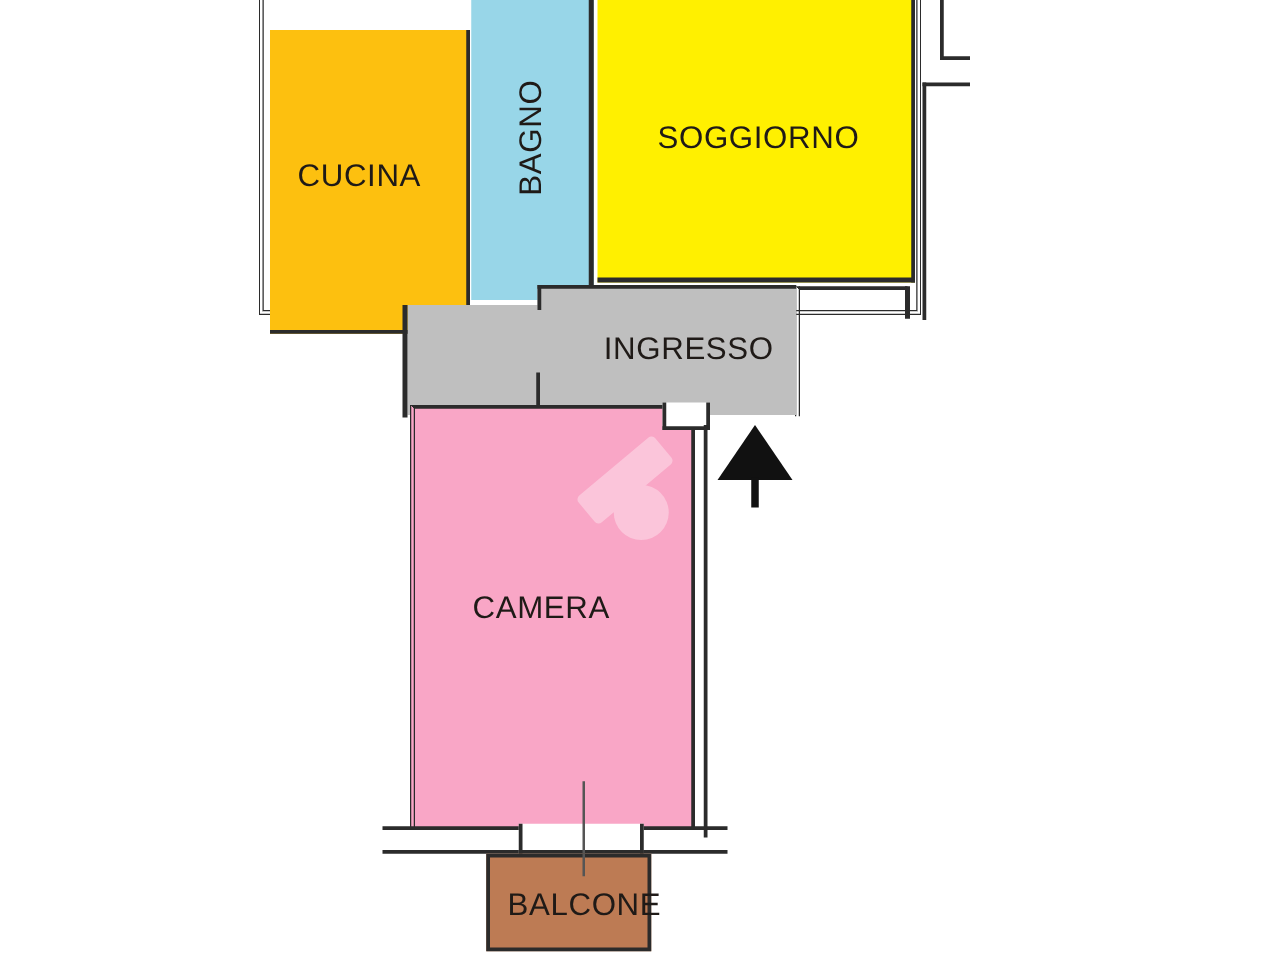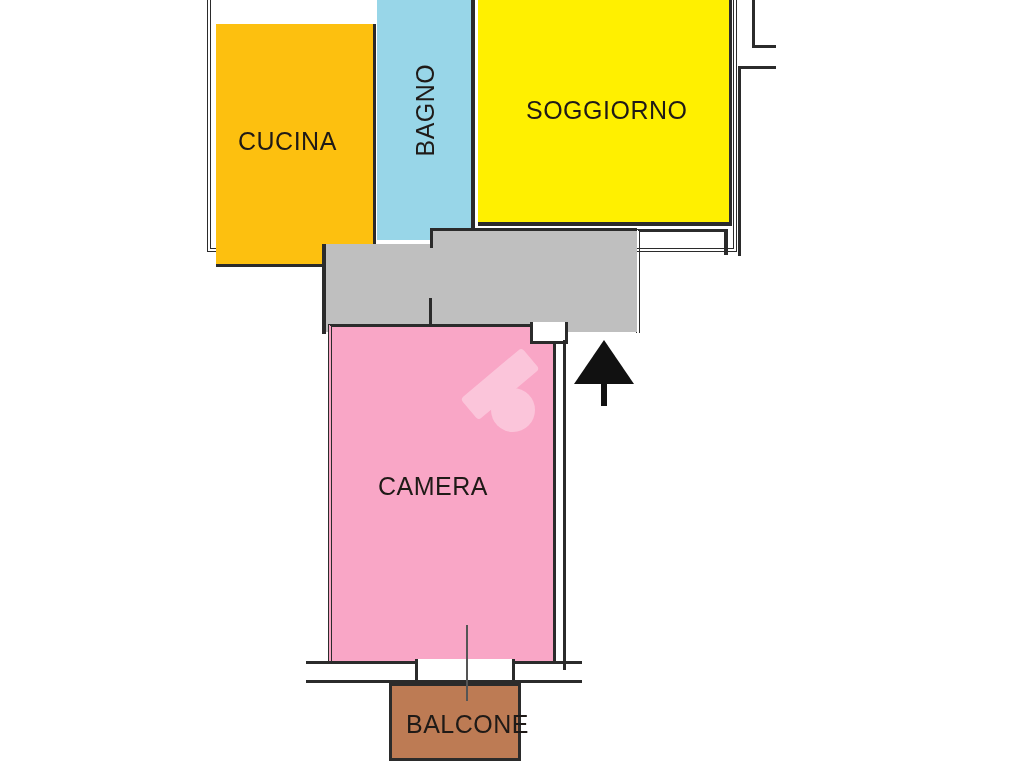--- a/index.html
+++ b/index.html
@@ -27,20 +27,21 @@
 
   <div class="abs" style="left:478px;top:0;width:254px;height:226px;background:#FFF000;border-right:3px solid #2b2b2b;border-bottom:4px solid #2b2b2b;">
     <span class="room-label" style="left:48px;top:96px;">SOGGIORNO</span>
   </div>
 
   <div class="abs" style="left:636px;top:229px;width:90px;height:104px;border-left:4px double #2b2b2b;border-top:3px solid #2b2b2b;"></div>
   <div class="abs" style="left:724px;top:229px;width:4px;height:26px;background:#2b2b2b;"></div>
 
   <div class="abs" style="left:326px;top:244px;width:311px;height:88px;background:#BFBFBF;"></div>
   <div class="abs" style="left:430px;top:228px;width:207px;height:20px;background:#BFBFBF;border-top:3px solid #2b2b2b;border-left:3px solid #2b2b2b;"></div>
+  <span class="room-label" style="left:483px;top:265px;">INGRESSO</span>
   <div class="wall" style="left:429px;top:298px;width:3px;height:26px;"></div>
   <div class="wall" style="left:322px;top:244px;width:4px;height:90px;"></div>
 
   <div class="abs" style="left:328px;top:324px;width:228px;height:338px;background:#F9A6C6;border-top:3px solid #2b2b2b;border-right:3px solid #2b2b2b;border-left:4px double #2b2b2b;"></div>
   <div class="abs" style="left:530px;top:322px;width:38px;height:22px;background:#ffffff;border:3px solid #2b2b2b;border-top:none;"></div>
   <div class="wall" style="left:563px;top:340px;width:3px;height:330px;"></div>
   <span class="room-label" style="left:378px;top:472px;">CAMERA</span>
 
   <div class="abs" style="left:455px;top:330px;width:110px;height:110px;opacity:0.35;">
     <svg width="110" height="110" viewBox="0 0 110 110">

